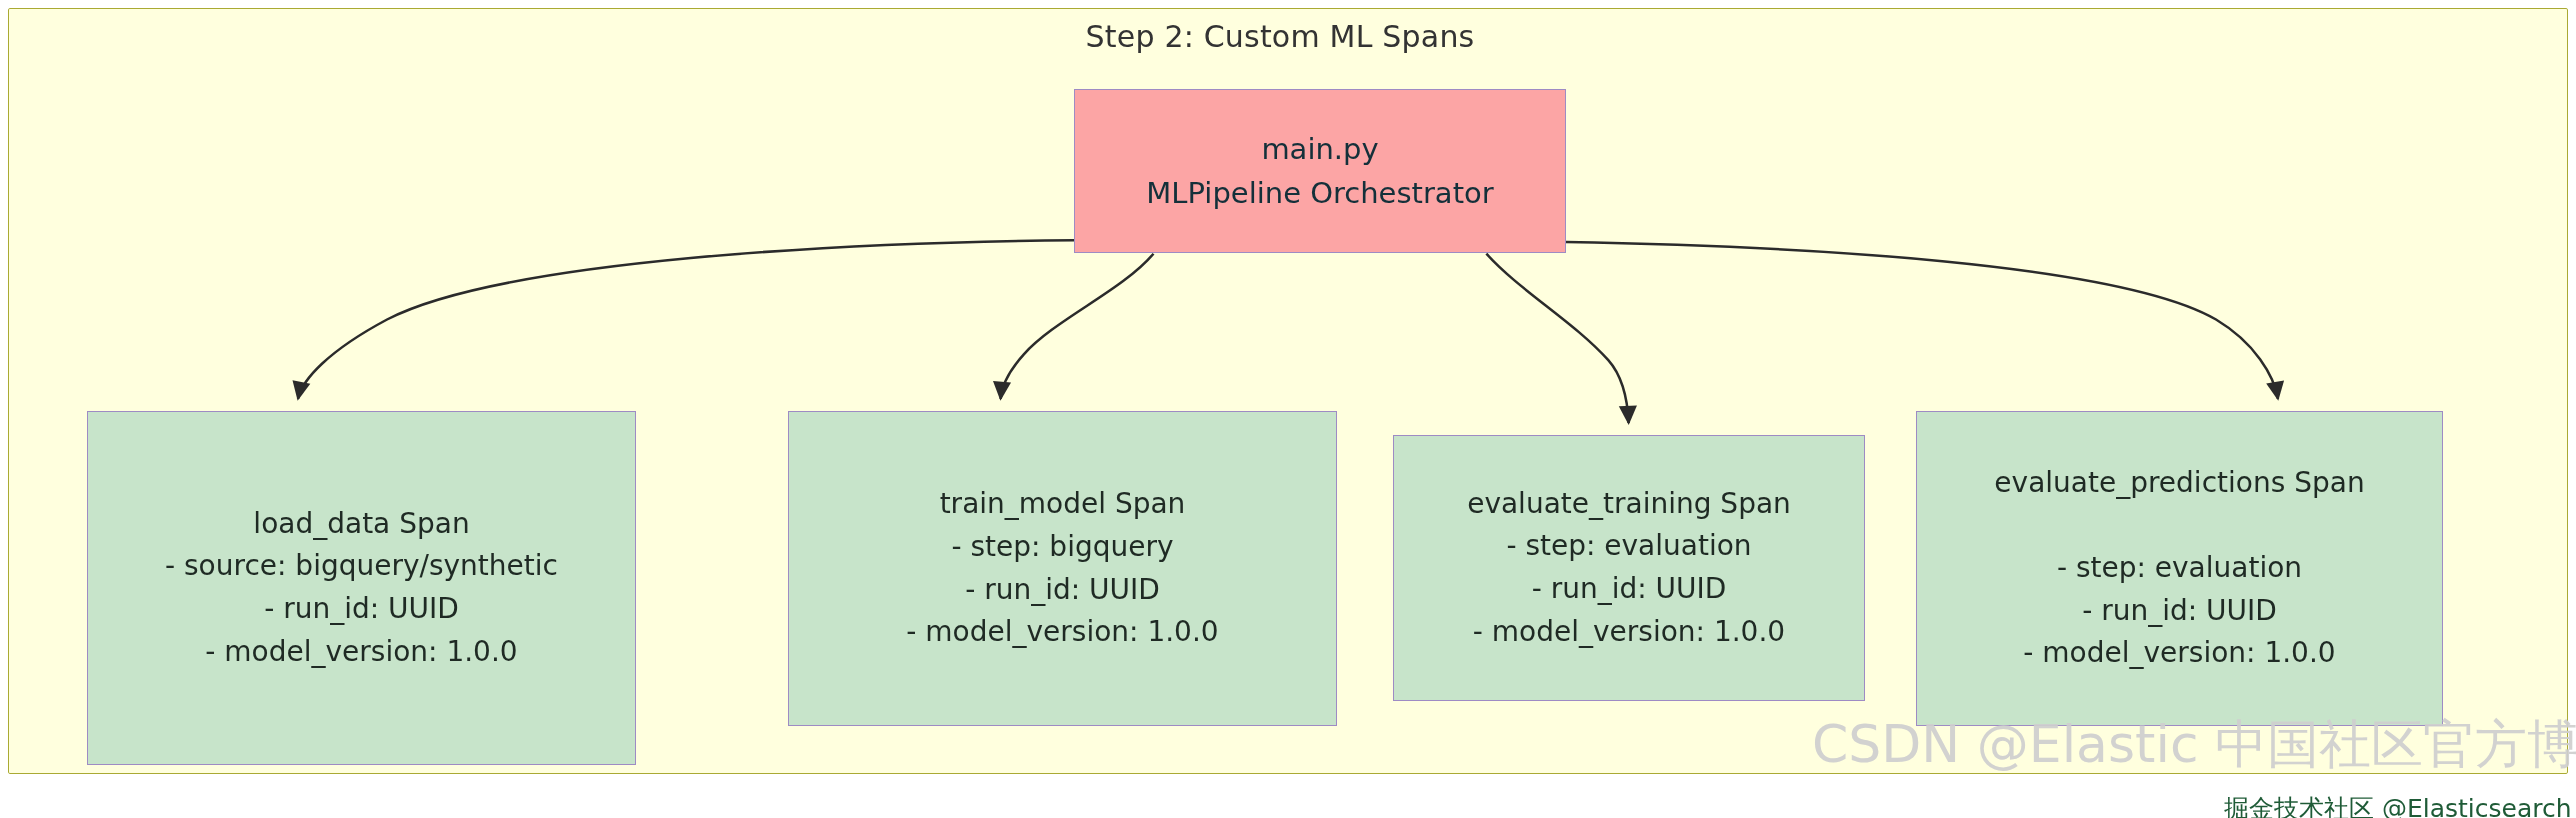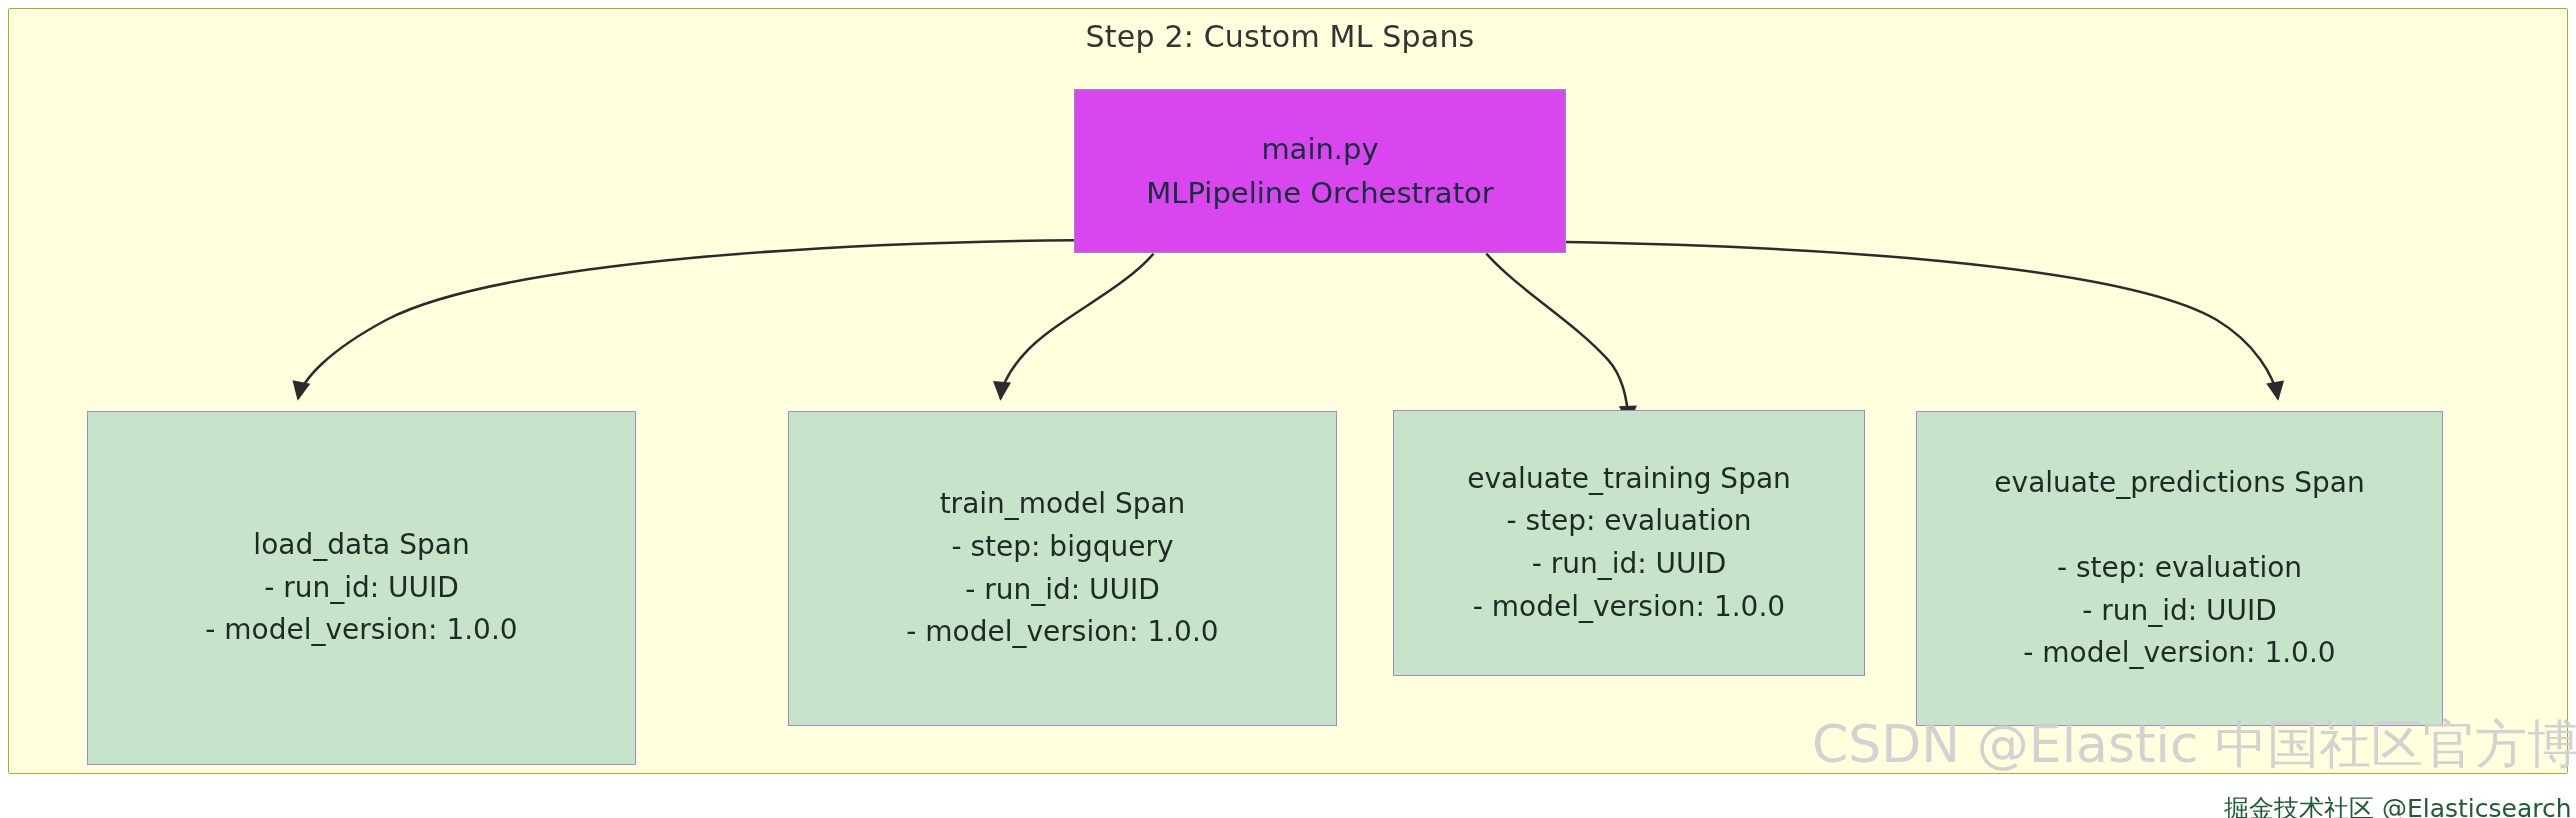--- a/index.html
+++ b/index.html
@@ -71,37 +71,37 @@
     color: #1f2a24;
     line-height: 1.52;
     white-space: nowrap;
   }
   .node .line {
     display: block;
     text-align: center;
   }
 
   .node-root {
-    background: #d946ef;
+    background: #fca5a5;
     border-color: #9e8bc4;
     font-size: 29px;
     color: #14303a;
   }
 
   .node-span {
     background: #c7e4ca;
     border-color: #9e8bc4;
     font-size: 28px;
   }
 
   
   #node-main        { left: 1074px; top: 89px;  width: 492px;  height: 164px; }
   #node-load-data   { left: 87px;   top: 411px; width: 549px;  height: 354px; }
   #node-train-model { left: 740px;  top: 411px; width: 549px;  height: 315px; margin-left: 48px; }
-  #node-eval-train  { left: 1393px; top: 410px; width: 472px;  height: 266px; }
+  #node-eval-train  { left: 1393px; top: 435px; width: 472px;  height: 266px; }
   #node-eval-pred   { left: 1916px; top: 411px; width: 527px;  height: 315px; }
 
   .node .blank-line { height: 1.52em; }
 
   
   .watermark {
     position: absolute;
     white-space: nowrap;
     pointer-events: none;
     font-family: "DejaVu Sans", sans-serif;
@@ -150,20 +150,21 @@
     </g>
   </svg>
 
   <div class="node node-root" id="node-main">
     <span class="line">main.py</span>
     <span class="line">MLPipeline Orchestrator</span>
   </div>
 
   <div class="node node-span" id="node-load-data">
     <span class="line">load_data Span</span>
+    <span class="line">- source: bigquery/synthetic</span>
     <span class="line">- run_id: UUID</span>
     <span class="line">- model_version: 1.0.0</span>
   </div>
 
   <div class="node node-span" id="node-train-model">
     <span class="line">train_model Span</span>
     <span class="line">- step: bigquery</span>
     <span class="line">- run_id: UUID</span>
     <span class="line">- model_version: 1.0.0</span>
   </div>

